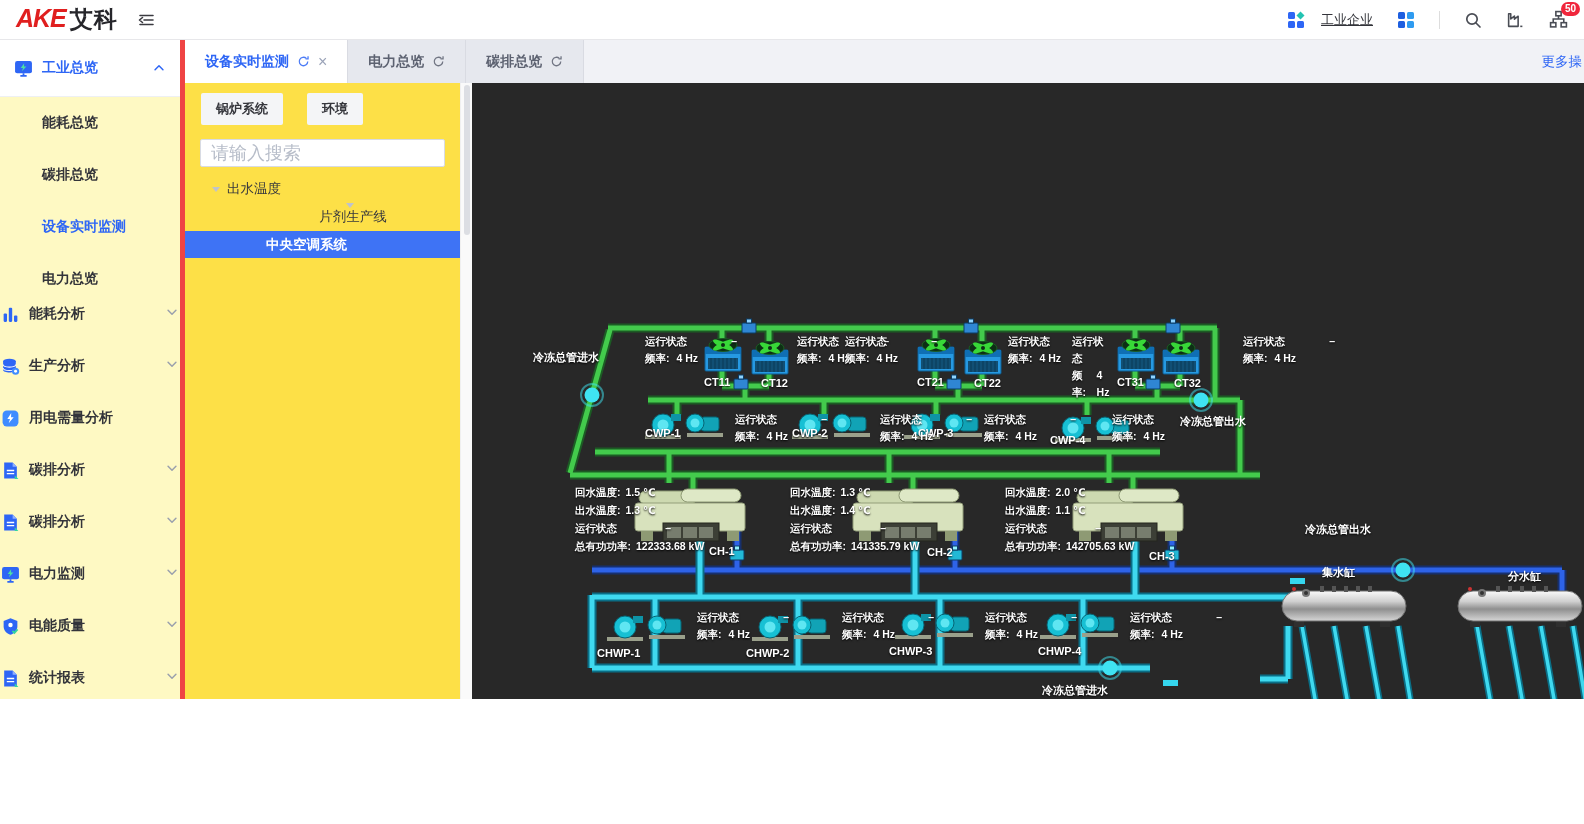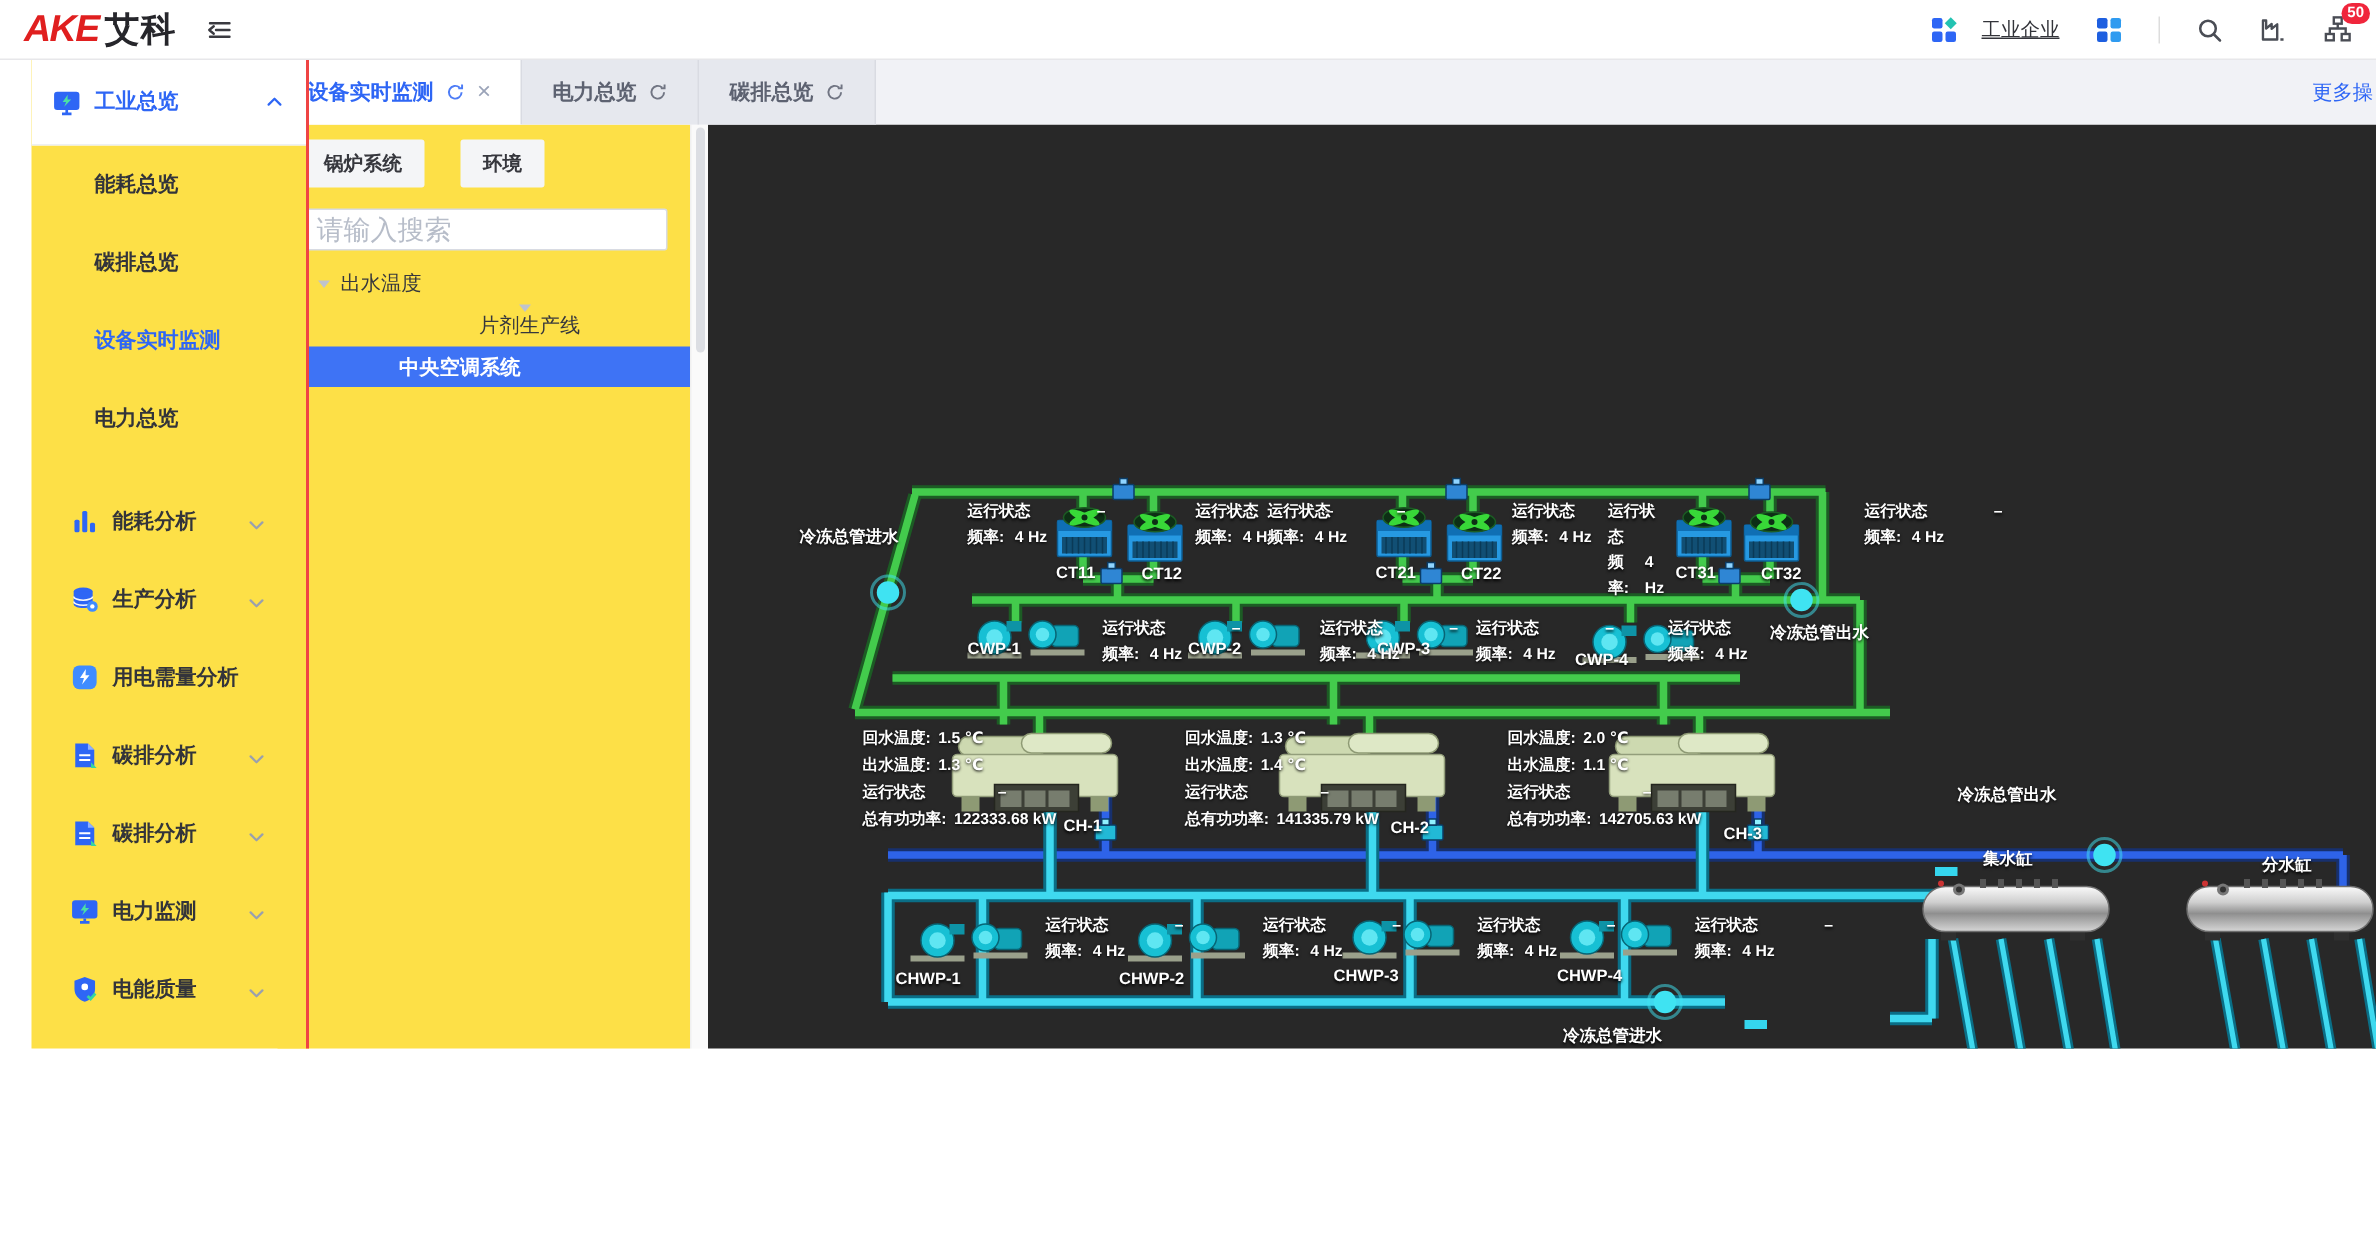--- a/index.html
+++ b/index.html
@@ -15,26 +15,26 @@
   .logo-black { color:#26262b; font-size:23px; font-weight:900; letter-spacing:1px; }
   .collapse-btn { margin-left:18px; cursor:pointer; color:#3a3a40; display:flex; }
   .hdr-right { margin-left:auto; display:flex; align-items:center; gap:24px; }
   .hicon { display:inline-flex; align-items:center; cursor:pointer; position:relative; }
   .org-link { font-size:13px; color:#33343a; text-decoration:underline; cursor:pointer; margin-left:-8px; }
   .hdr-divider { width:1px; height:18px; background:#ddd; }
   .badge { position:absolute; top:-8px; right:-12px; background:#f0263c; color:#fff; font-size:10px;
     line-height:14px; padding:0 4px; border-radius:8px; font-weight:700; }
 
   
-  .sidebar { position:absolute; top:40px; left:0; width:185px; bottom:0; background:#fde047;
-    border-right:2px solid #ef4444; z-index:20; overflow:hidden;margin-left:21px; }
+  .sidebar { position:absolute; top:40px; left:0; width:185px; bottom:0; background:#fef9c3;
+    border-right:5px solid #ef4444; z-index:20; overflow:hidden; }
   .mgroup-hdr { height:57px; display:flex; align-items:center; padding:0 14px; background:#fff;
     border-bottom:1px solid #eef0f3; cursor:pointer; }
   .mgroup-hdr .mlabel { color:#2e66f5; }
-  .mrow { height:52px; display:flex; align-items:flex-end; padding:0 26px; cursor:pointer; }
+  .mrow { height:52px; display:flex; align-items:flex-start; padding:0 1px; cursor:pointer; }
   .micon { width:19px; height:19px; margin-right:9px; flex:0 0 auto; display:flex; }
   .mlabel { font-size:14px; font-weight:700; color:#33343a; }
   .msub { height:52px; display:flex; align-items:center; padding-left:42px; font-size:14px;
     font-weight:700; color:#33343a; cursor:pointer; }
   .msub.active { color:#2e66f5; }
   .chev { margin-left:auto; color:#9aa0ad; flex:0 0 auto; }
   .chev.up { transform:rotate(180deg); color:#2e66f5; }
 
   
   .tabbar { position:absolute; top:40px; left:185px; right:0; height:43px; background:#f1f2f6;

